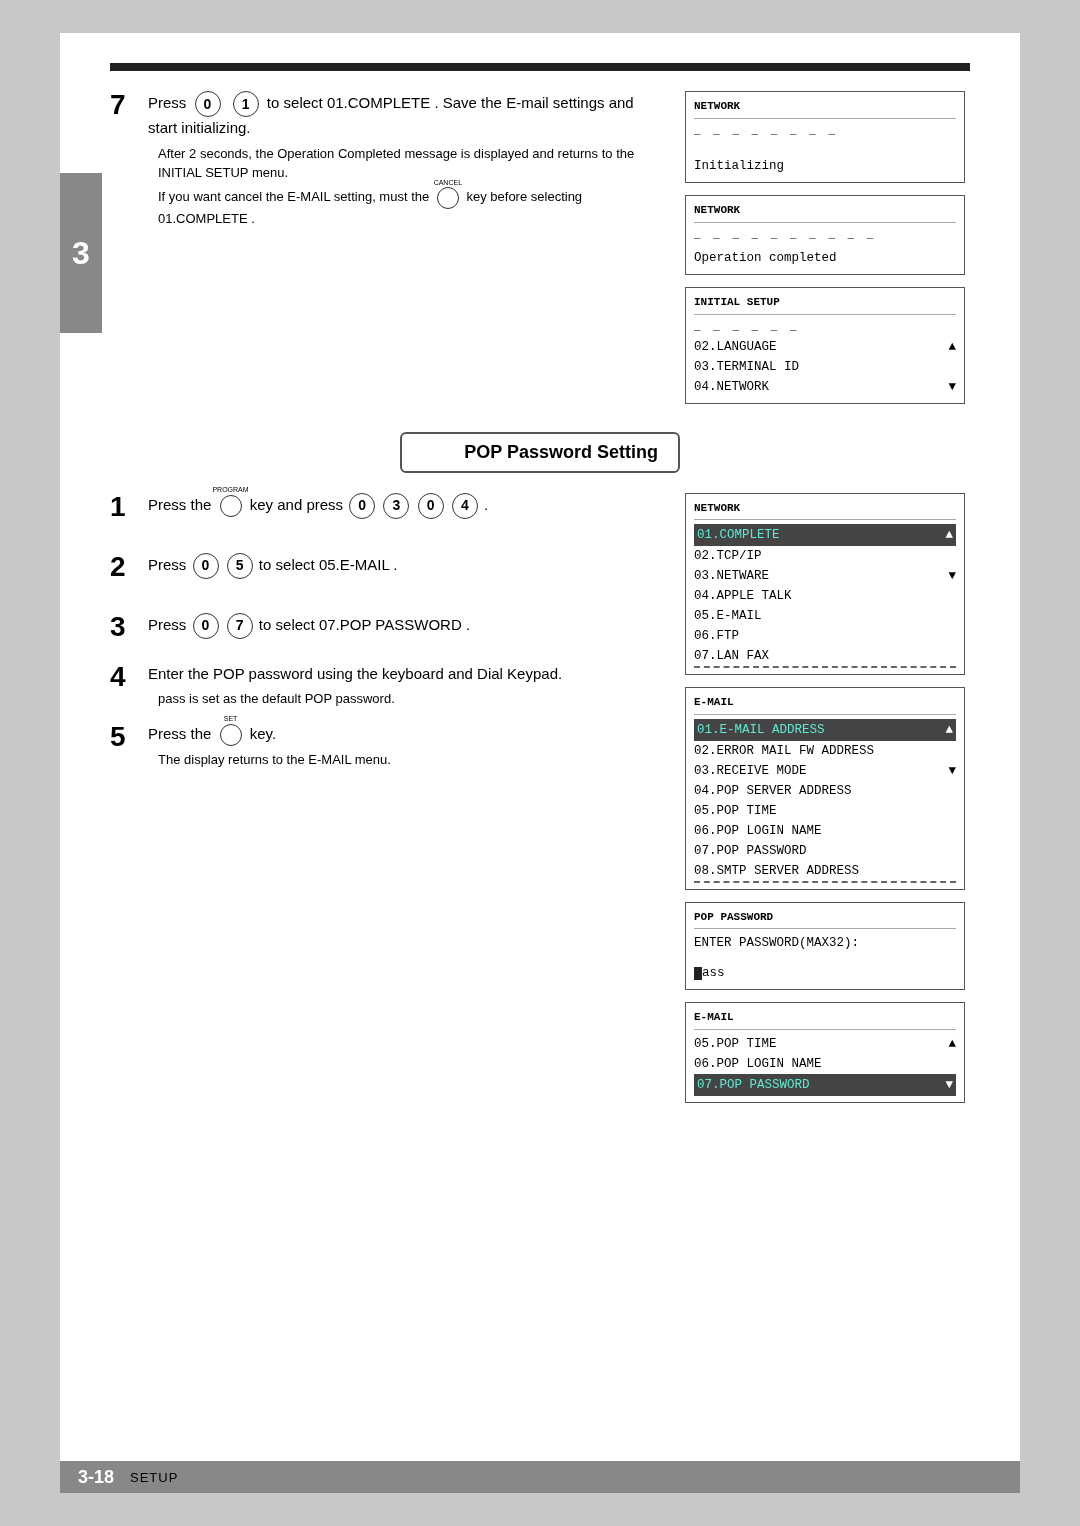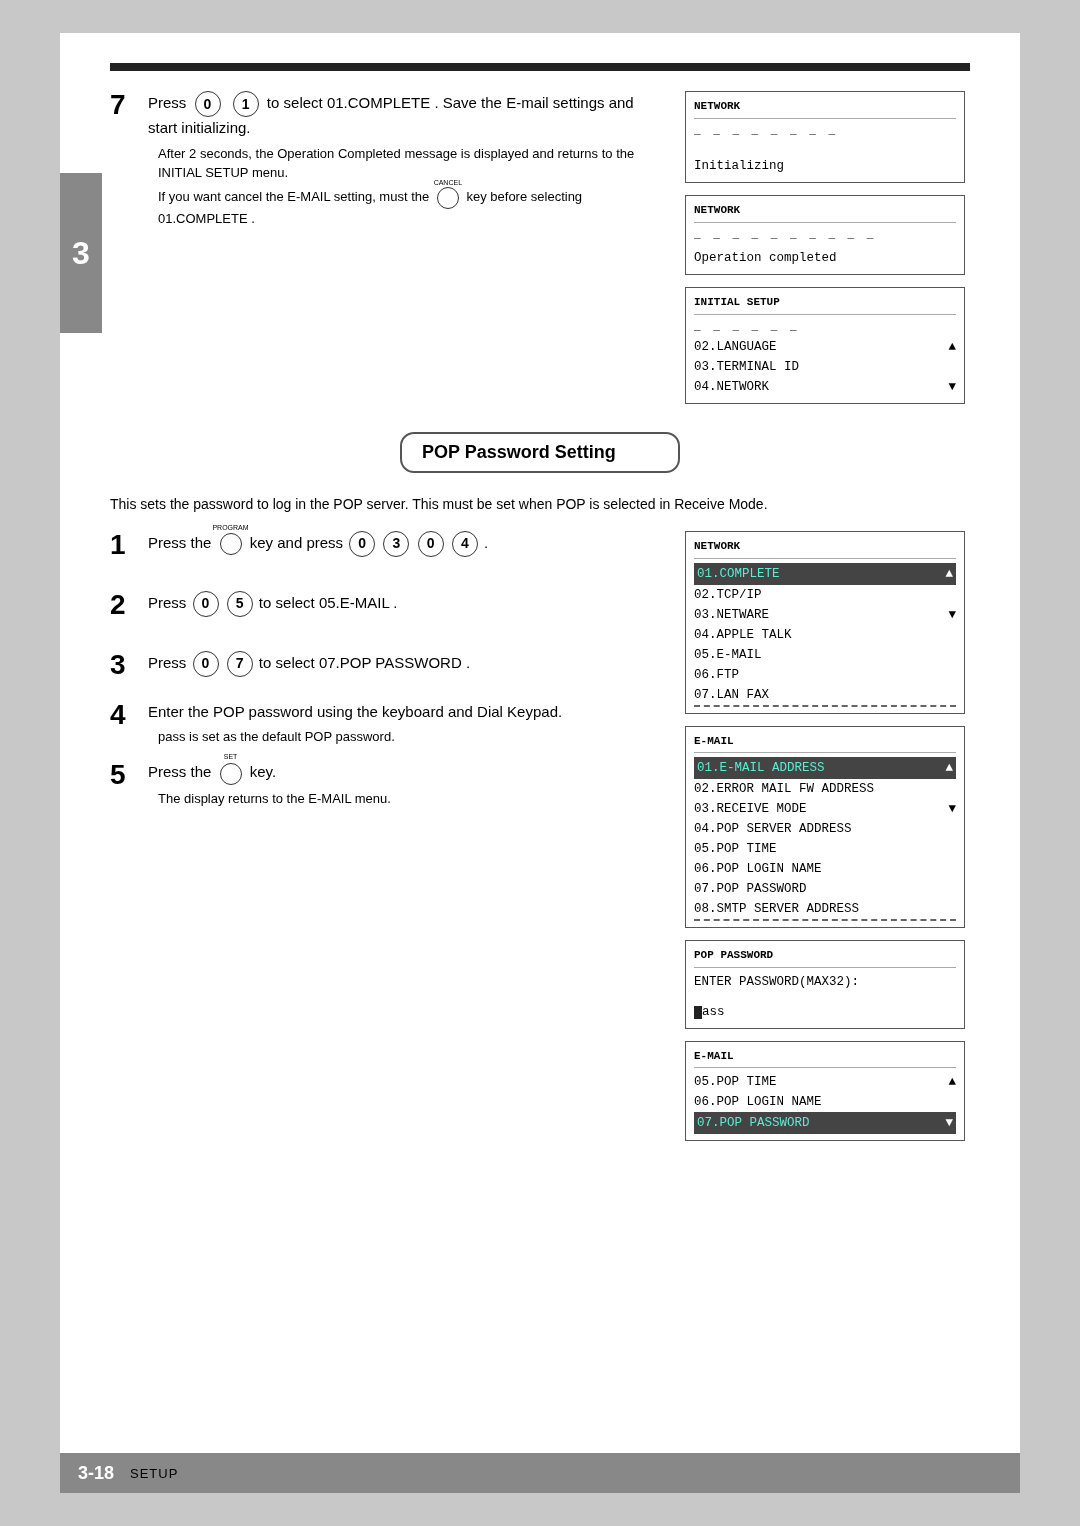--- a/index.html
+++ b/index.html
@@ -128,22 +128,22 @@
     .right-col {
       width: 285px;
       display: flex;
       flex-direction: column;
       gap: 12px;
       padding-top: 0;
     }
     
     .section-heading {
       border: 2px solid #555;
-      border-radius: 14px;
-      text-align: left;
+      border-radius: 6px;
+      text-align: right;
       font-size: 18px;
       font-weight: bold;
       padding: 8px 20px;
       margin: 18px 0 10px 0;
       display: inline-block;
       min-width: 280px;
     }
     .section-heading-wrap {
       text-align: center;
       margin-bottom: 10px;
@@ -152,21 +152,21 @@
       font-size: 14px;
       margin-bottom: 16px;
       line-height: 1.6;
     }
     
     .bottom-bar {
       position: absolute;
       bottom: 0;
       left: 0;
       right: 0;
-      height: 40px;
+      height: 32px;
       background: #888;
       display: flex;
       align-items: center;
       padding: 0 18px;
       gap: 16px;
     }
     .bottom-bar .page-num {
       font-size: 18px;
       font-weight: bold;
       color: #fff;
@@ -270,21 +270,20 @@
           <span class="triangle-down"></span>
         </div>
       </div>
     </div>
   </div>
 
   <div class="section-heading-wrap">
     <span class="section-heading">POP Password Setting</span>
   </div>
 
-  <p class="intro-text">This sets the password to log in the POP server. This must be set when  POP is selected in  Receive Mode.</p>
 
   <div class="main-layout">
     <div class="left-col">
 
       <div class="step" style="margin-bottom:30px;">
         <div class="step-num">1</div>
         <div class="step-content">
           <p>
             <span>Press the </span>
             <span class="key-wrap">

